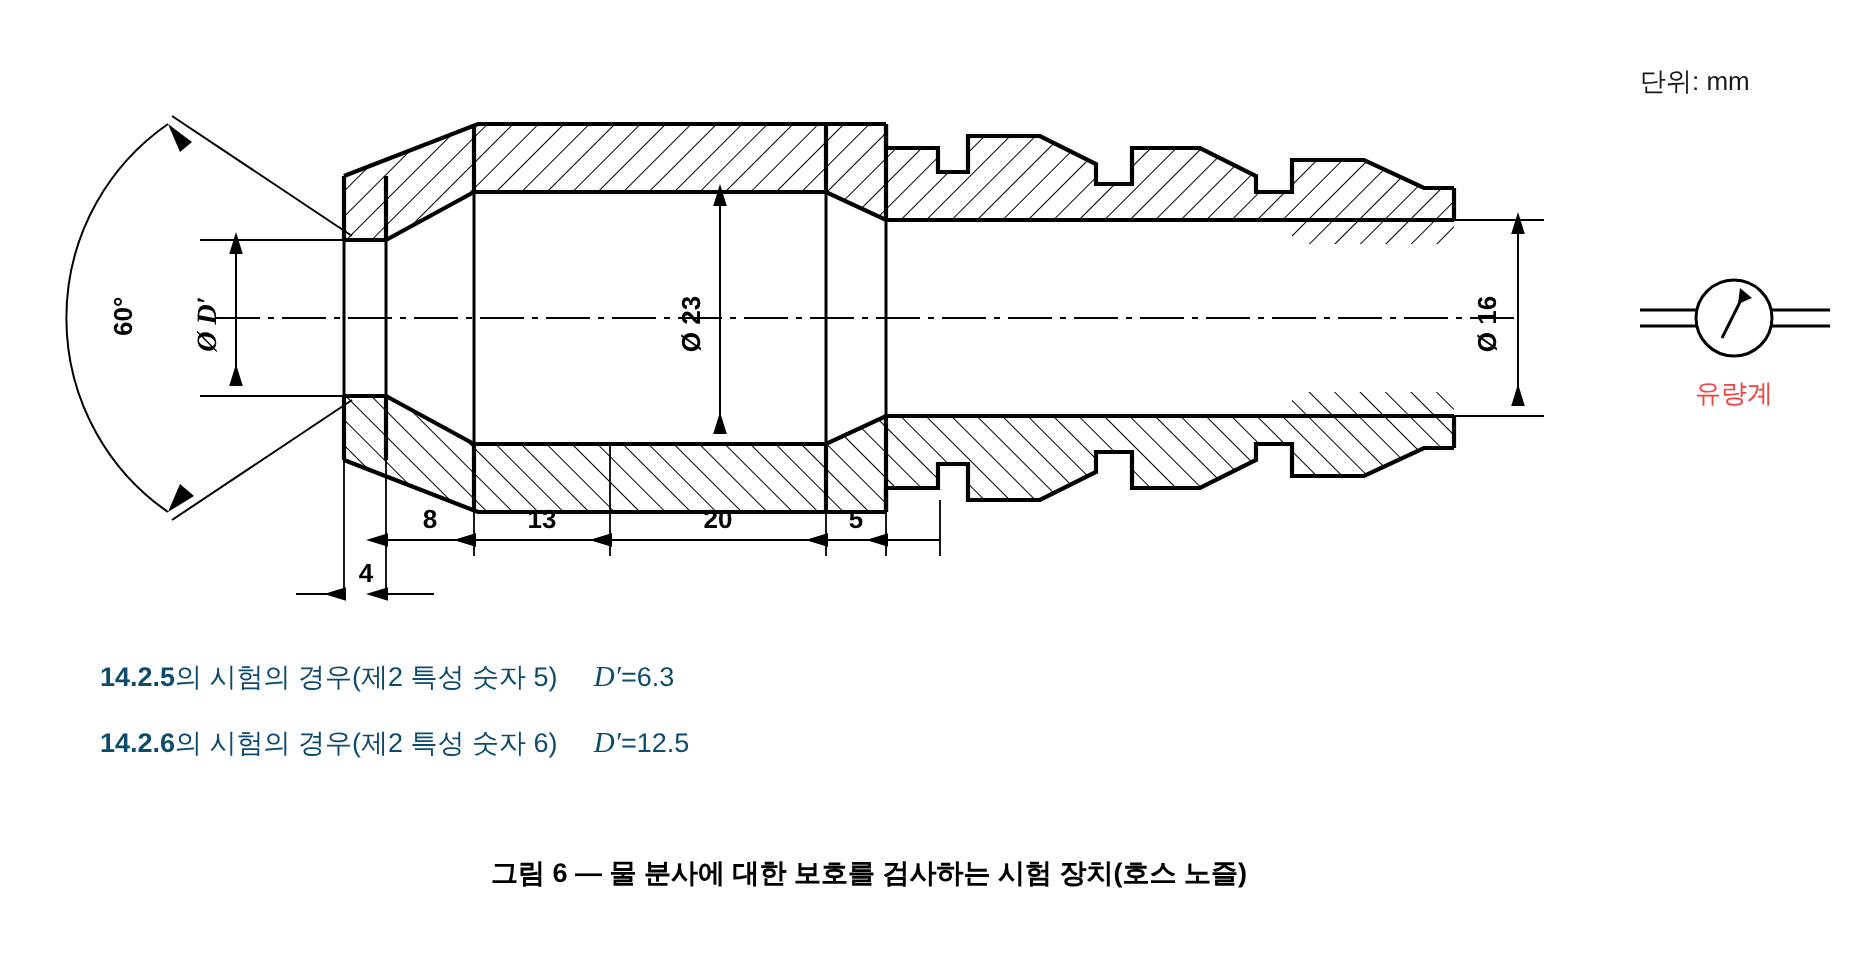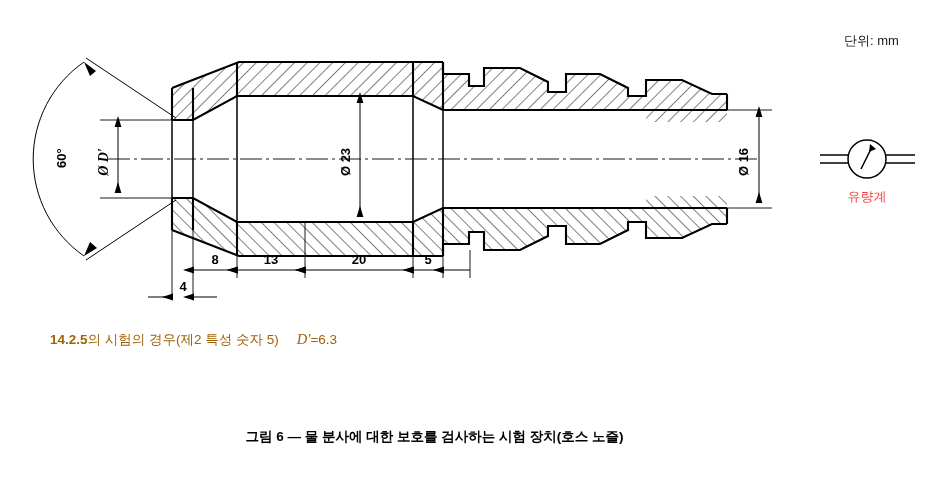--- a/index.html
+++ b/index.html
@@ -25,21 +25,21 @@
     position: absolute;
     left: 0; top: 0;
     width: 935px;
     height: 478px;
   }
   .txt-note {
     position: absolute;
     font-size: 13.5px;
     letter-spacing: 0px;
     white-space: nowrap;
-    color: #a16207;
+    color: #0c4a6e;
   }
   .note-line { line-height: 1; }
   .note-ref {
     font-weight: bold;
   }
   .note-sym {
     font-style: italic;
     font-family: "Liberation Serif", serif;
     font-size: 14.5px;
   }
@@ -90,21 +90,21 @@
     stroke-width: 0.9;
     fill: none;
     stroke-dasharray: 22 4 3 4;
   }
 </style>
 </head>
 <body>
 
 <div id="figure-root">
 
-  <div class="unit-label" style="left:844px; top:32px;text-align:center;">단위: mm</div>
+  <div class="unit-label" style="left:820px; top:32px;text-align:center;">단위: mm</div>
 
   <svg class="drawing" viewBox="0 0 935 478">
 
     <defs>
 
       <pattern id="hatchA" width="9" height="9" patternTransform="rotate(45)" patternUnits="userSpaceOnUse">
         <line x1="0" y1="0" x2="0" y2="9" class="hatch"></line>
       </pattern>
       <pattern id="hatchB" width="9" height="9" patternTransform="rotate(-45)" patternUnits="userSpaceOnUse">
         <line x1="0" y1="0" x2="0" y2="9" class="hatch"></line>
@@ -286,16 +286,19 @@
     </g>
 
   </svg>
 
   <div class="meter-label" style="left:812px; top:188px; width:110px;">유량계</div>
 
   <div class="txt-note note-line" style="left:50px; top:332px;">
     <span class="note-ref">14.2.5</span><span>의 시험의 경우(제2 특성 숫자 5)</span><span style="display:inline-block;width:18px;"></span><span class="note-sym">D′</span><span>=</span><span>6.3</span>
   </div>
 
+  <div class="txt-note note-line" style="left:50px; top:365px;">
+    <span class="note-ref">14.2.6</span><span>의 시험의 경우(제2 특성 숫자 6)</span><span style="display:inline-block;width:18px;"></span><span class="note-sym">D′</span><span>=</span><span>12.5</span>
+  </div>
 
   <div class="caption" style="top:428px;">그림 6 — 물 분사에 대한 보호를 검사하는 시험 장치(호스 노즐)</div>
 
 </div>
 
 </body></html>

